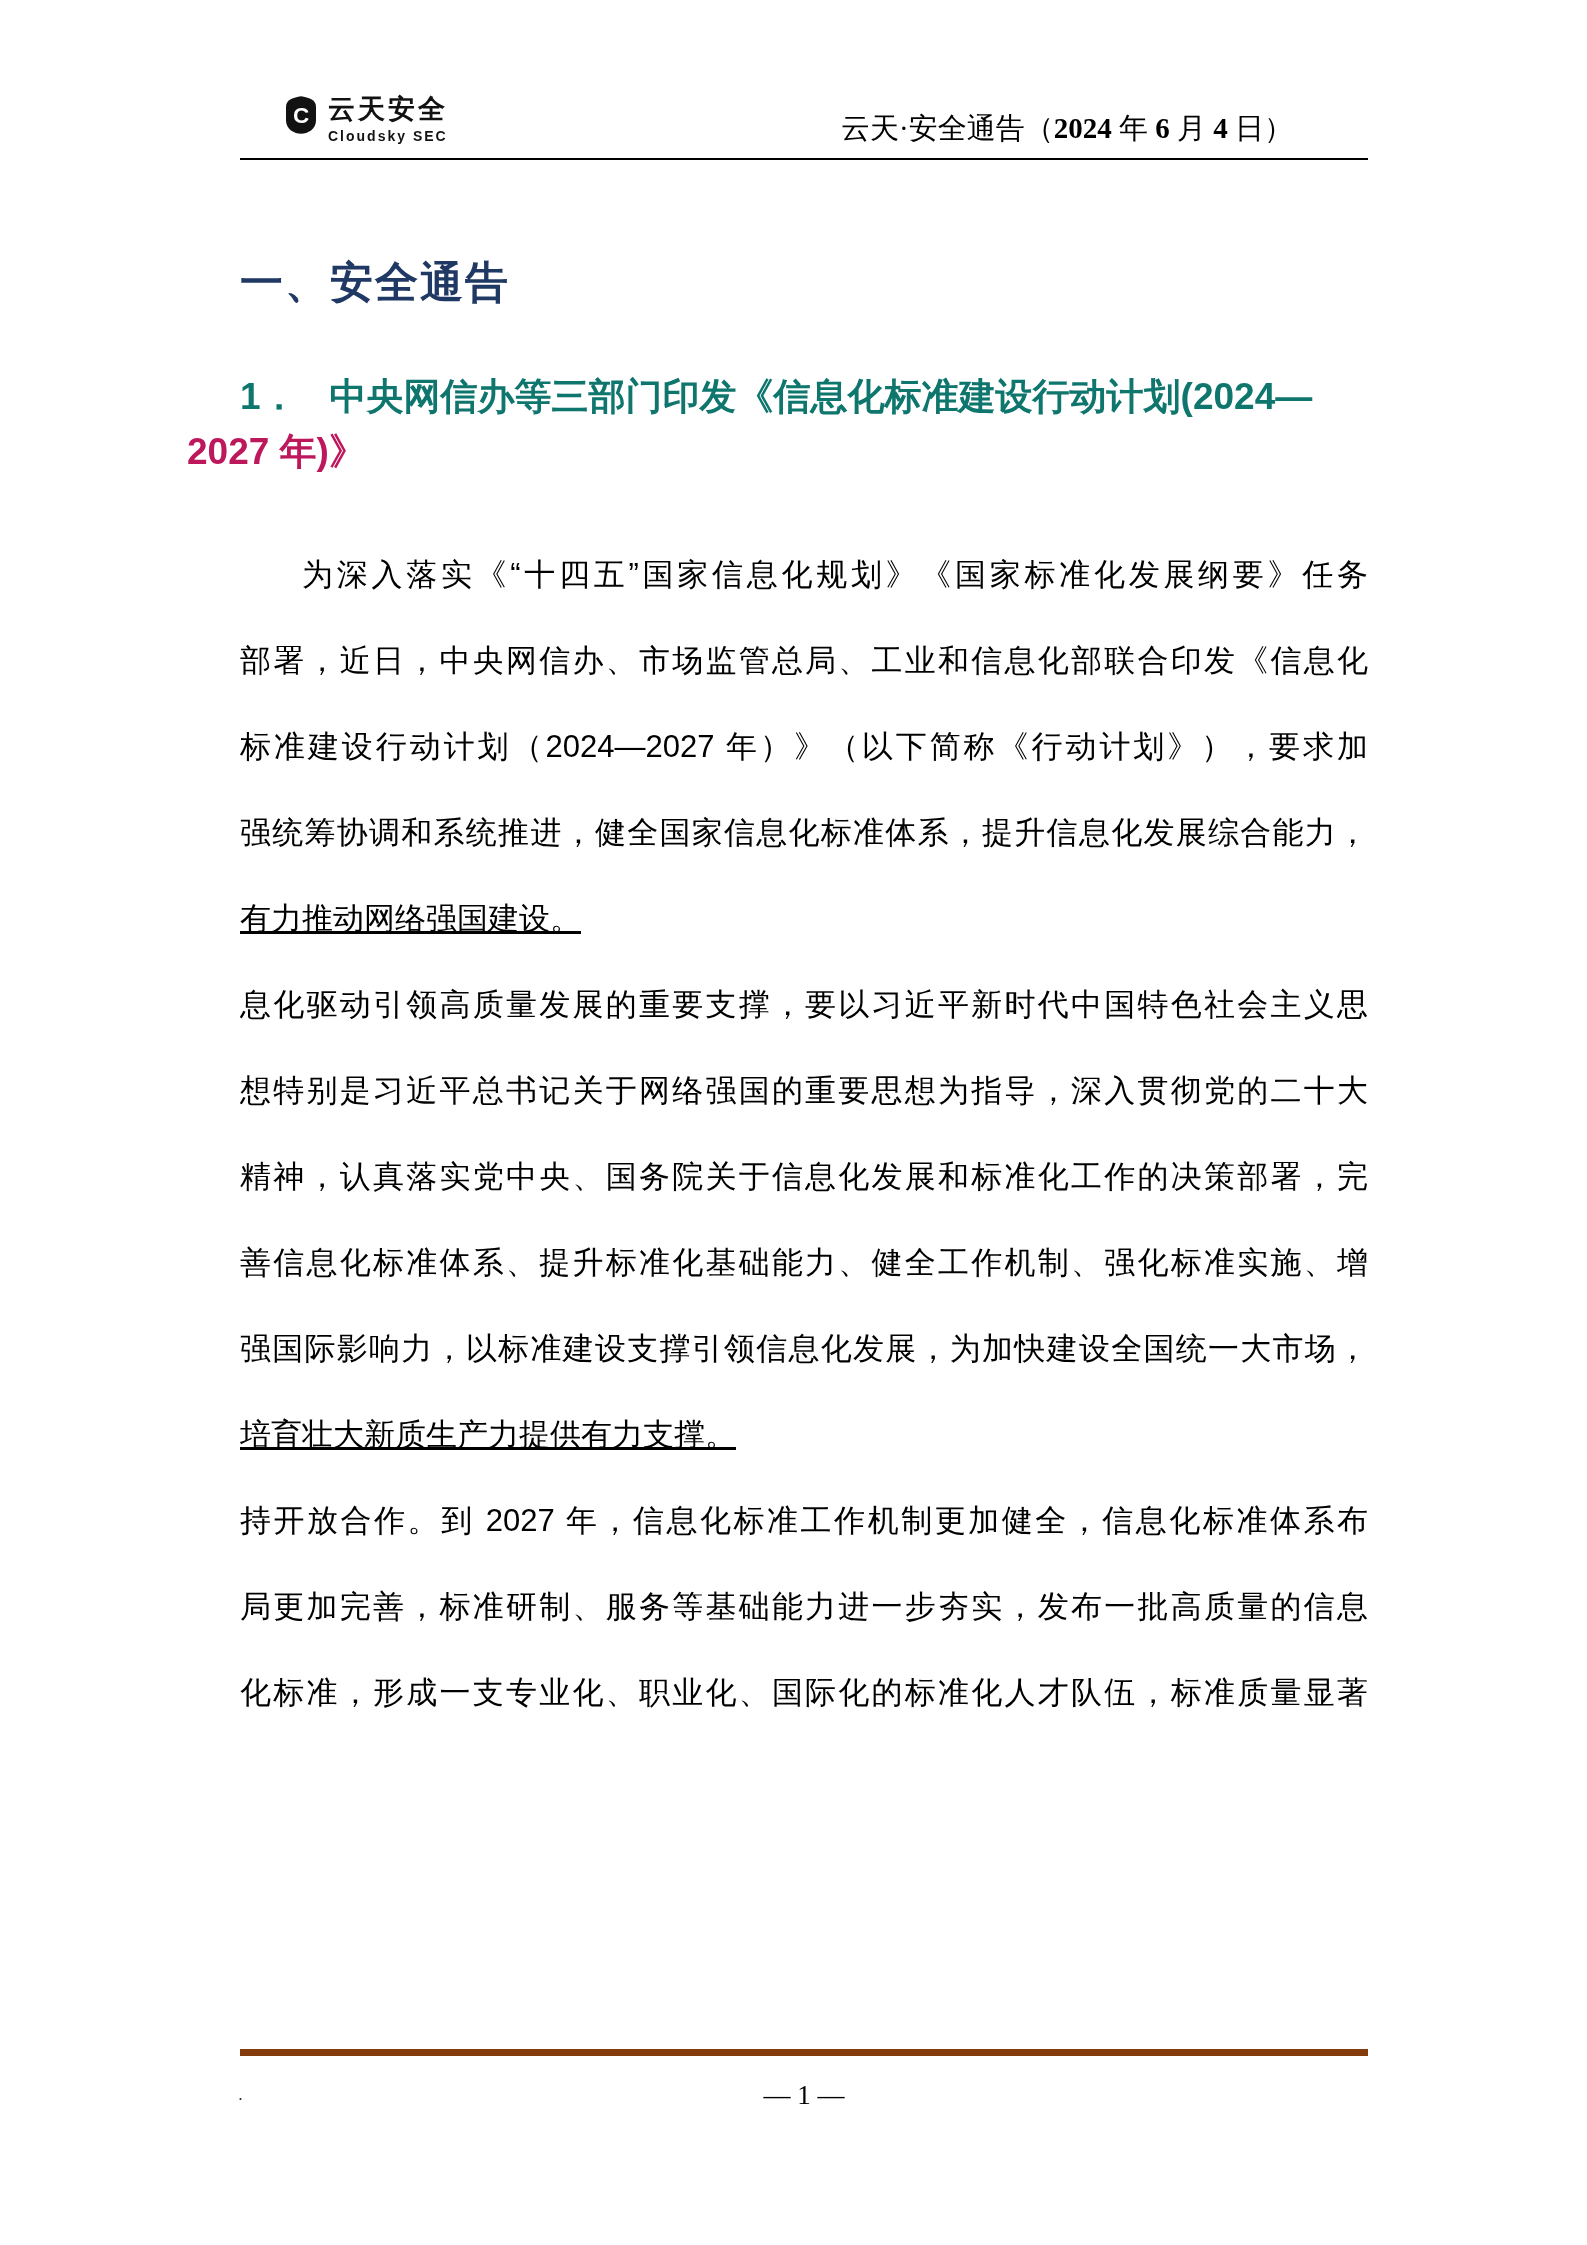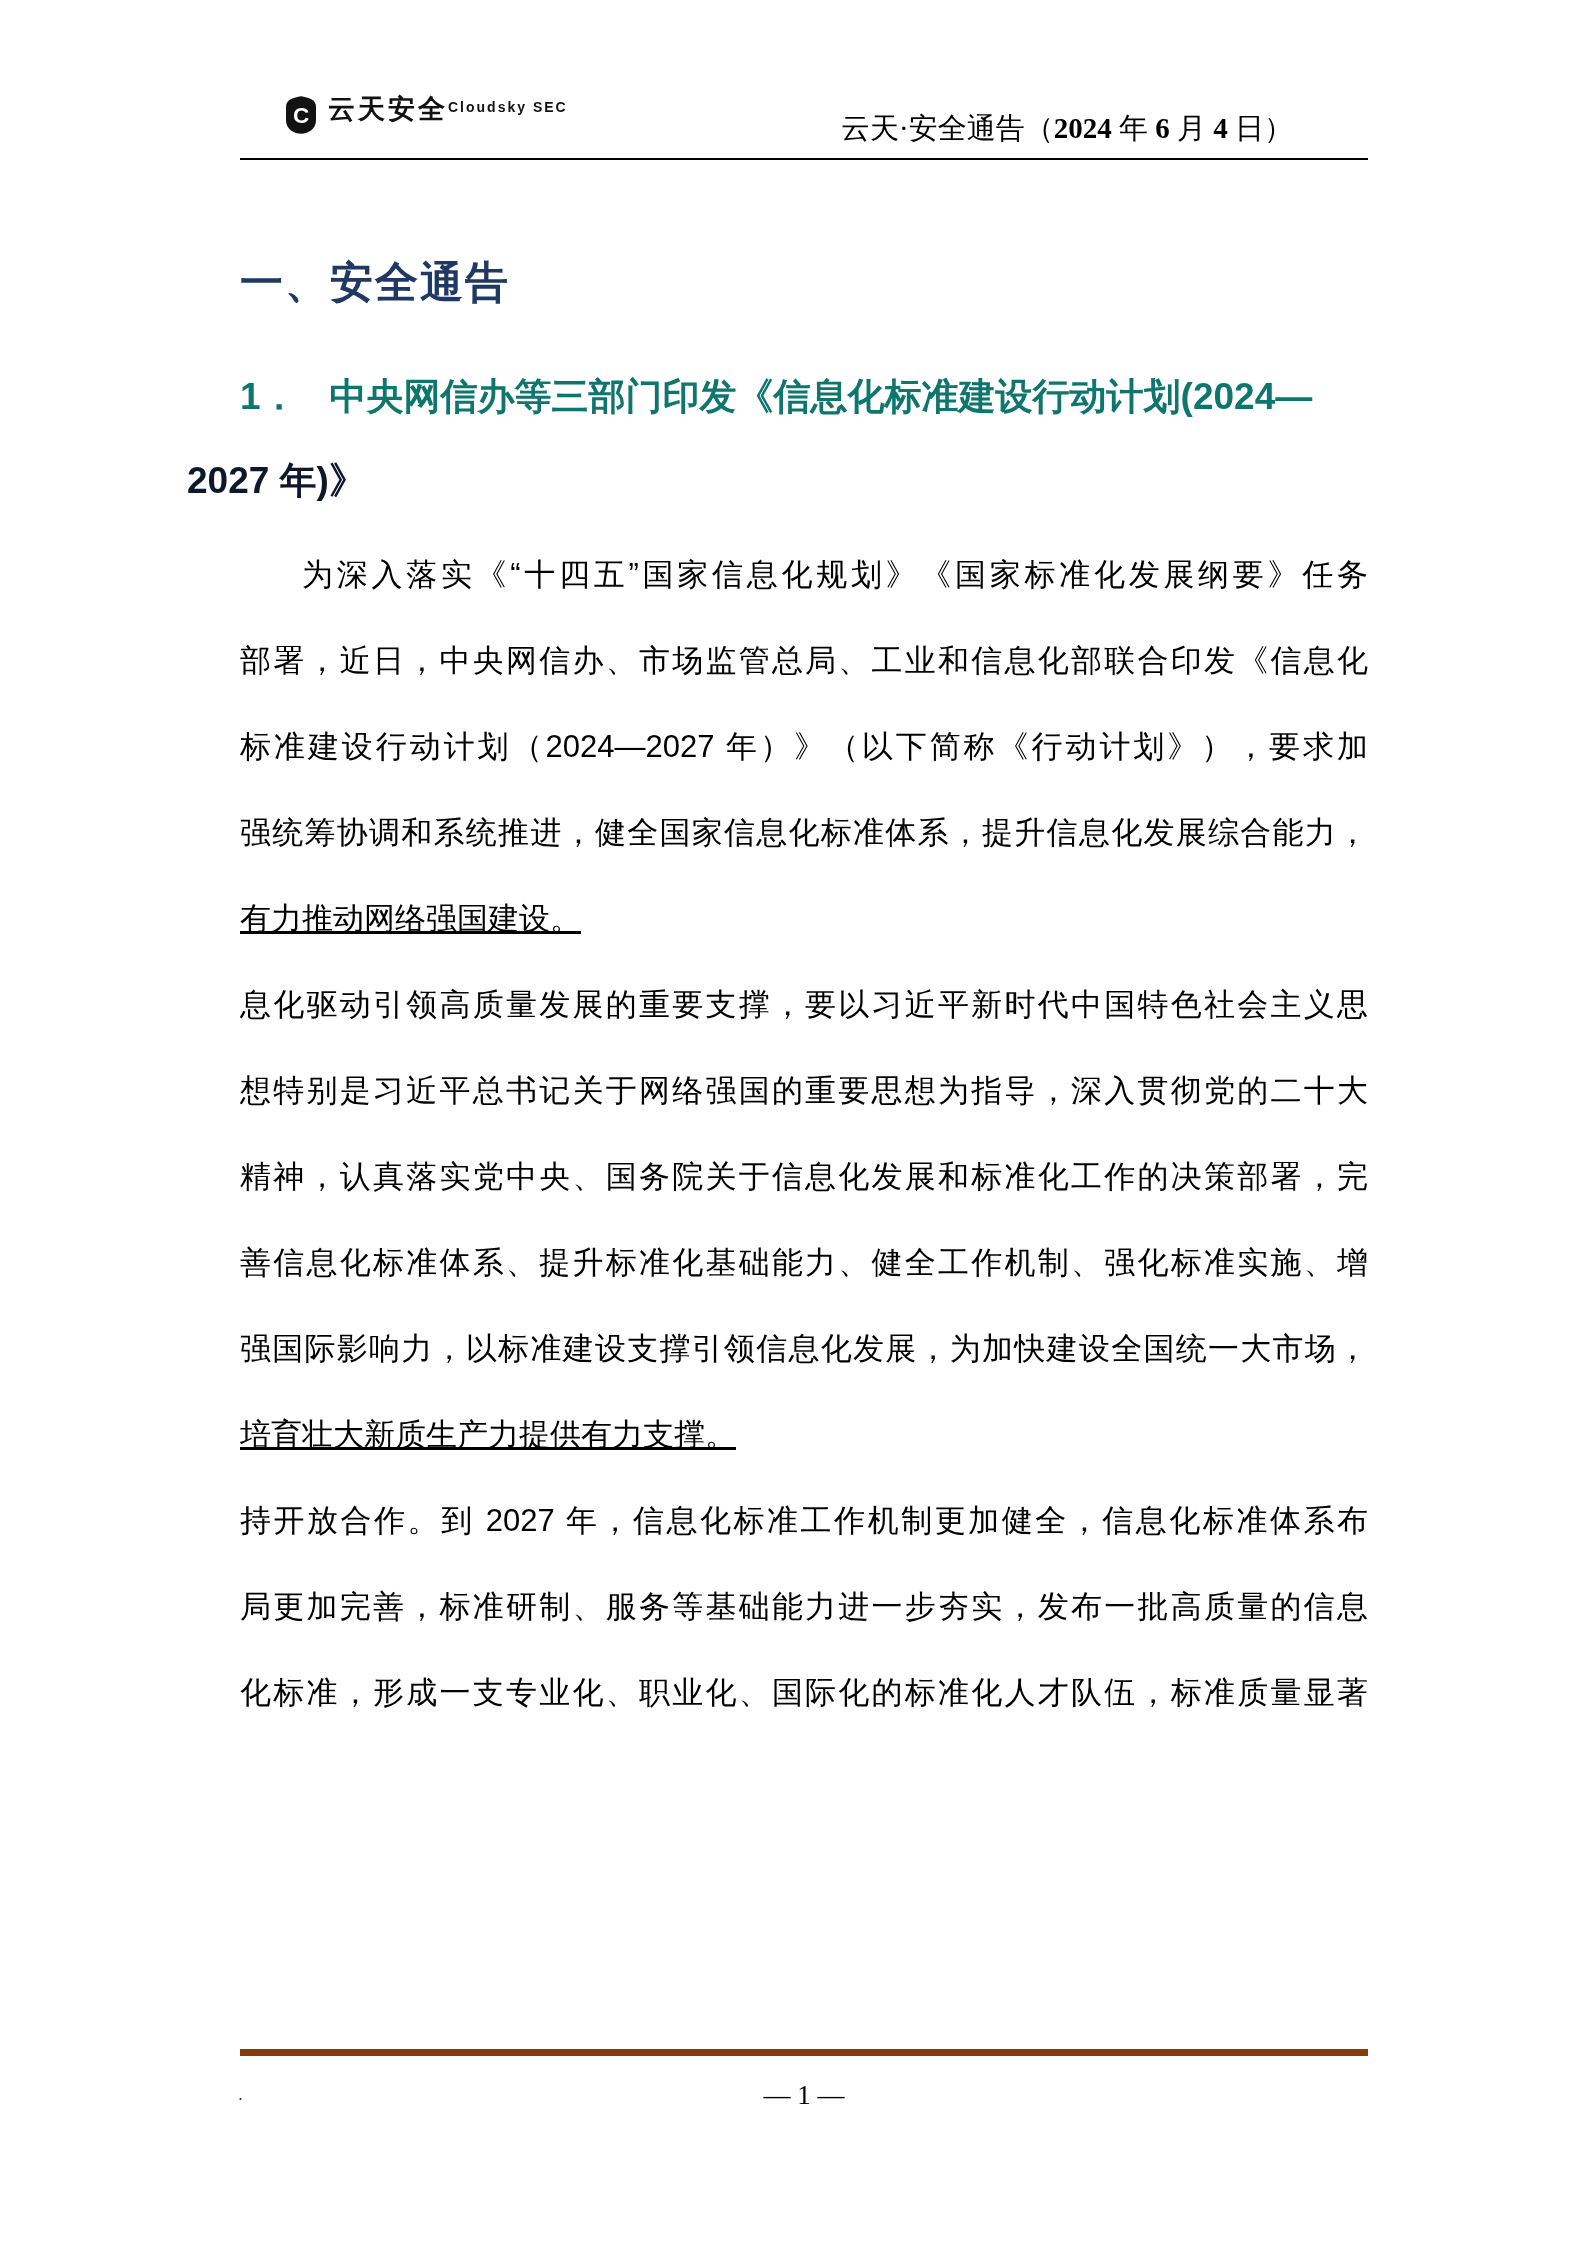--- a/index.html
+++ b/index.html
@@ -18,21 +18,21 @@
   
   .brand {
     position: absolute;
     left: 283px;
     top: 94px;
     display: flex;
     align-items: flex-start;
     gap: 9px;
   }
   .brand-icon { width: 36px; height: 42px; display: block; }
-  .brand-text { display: flex; flex-direction: row; }
+  .brand-text { display: flex; flex-direction: column; }
   .brand-cn {
     font-size: 27px;
     font-weight: bold;
     letter-spacing: 3px;
     color: #121212;
     line-height: 1;
     margin-top: 2px;
   }
   .brand-en {
     font-size: 14px;
@@ -79,24 +79,24 @@
     top: 372px;
     font-size: 37px;
     font-weight: bold;
     color: #0f766e;
     white-space: nowrap;
   }
   .h2-line1 .h2-num { margin-right: 32px; }
   .h2-line2 {
     position: absolute;
     left: 187px;
-    top: 456px;
+    top: 427px;
     font-size: 37px;
     font-weight: bold;
-    color: #0f172a;
+    color: #be185d;
     white-space: nowrap;
   }
 
   
   .body-text {
     position: absolute;
     left: 240px;
     top: 532px;
     width: 1128px;
     font-size: 31px;

